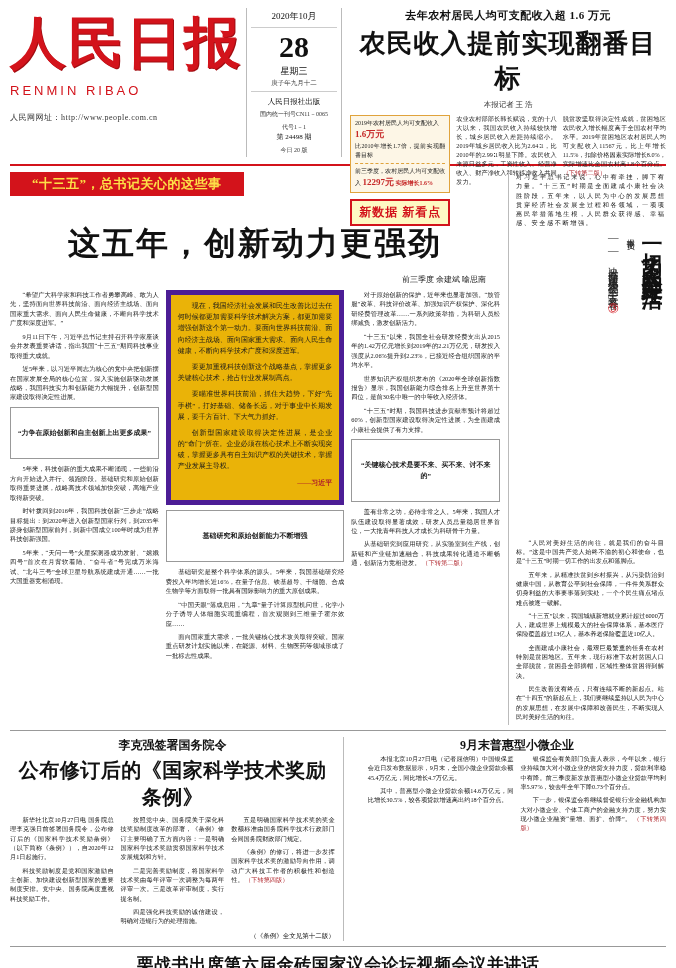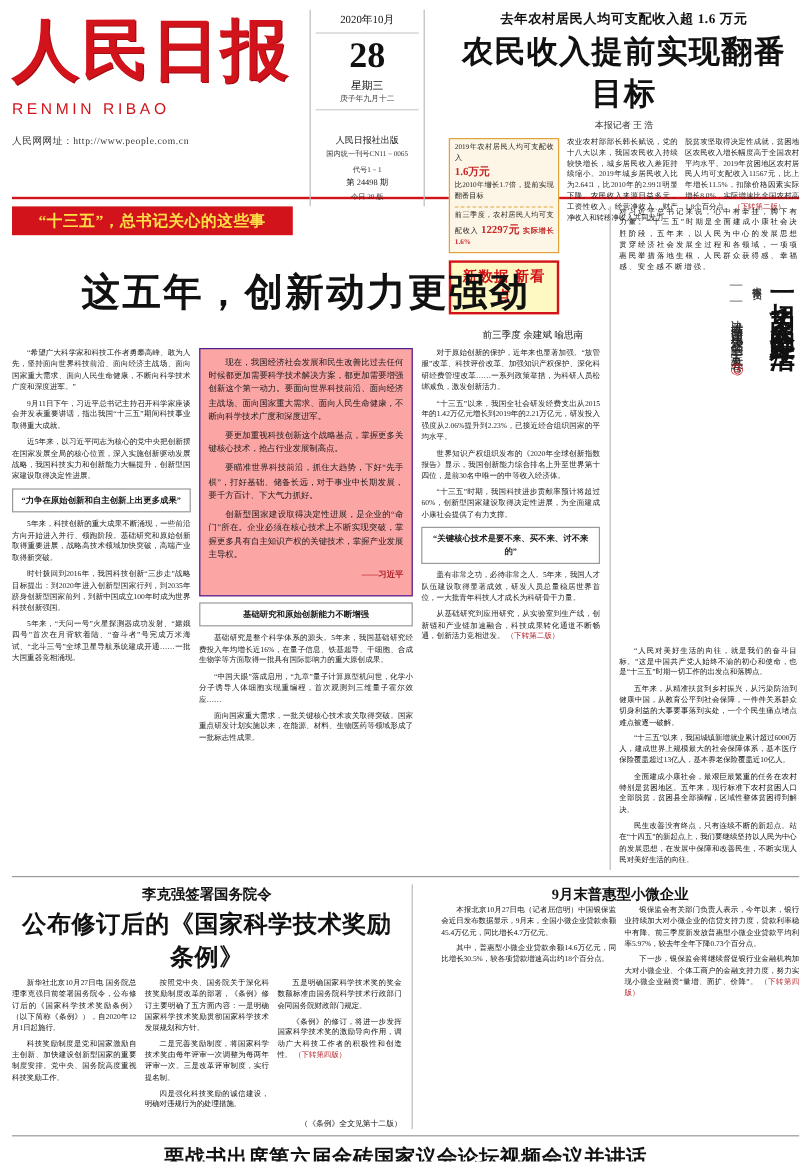--- a/index.html
+++ b/index.html
@@ -8,40 +8,40 @@
     width: 676px; height: 968px;
     background: #ffffff;
     font-family: "Liberation Serif", serif;
     color: #111;
     overflow: hidden;
     position: relative;
   }
   .page { width:676px; height:968px; padding:8px 10px; position:relative; }
 
   
-  .masthead { display:flex; align-items:flex-start; height:152px;gap:12px; }
+  .masthead { display:flex; align-items:flex-start; height:152px; }
   .mh-logo { width:232px; padding-top:6px; }
   .mh-title {
     font-family: "Liberation Serif", serif;
     font-weight:700; font-size:56px; line-height:1.05;
     color:#d3131b; letter-spacing:2px;
     text-shadow: 1px 1px 0 #a10d12;
   }
   .mh-pinyin { color:#d3131b; font-size:13px; letter-spacing:3px; margin-top:10px; font-family:"Liberation Sans",sans-serif; }
   .mh-url { font-size:8px; color:#333; margin-top:14px; letter-spacing:0.5px; }
 
   .mh-date {
     width:96px; border-left:1px solid #bbb; border-right:1px solid #bbb;
     padding:2px 4px; text-align:center; font-size:8px; line-height:1.5; margin-left:4px;
   }
   .mh-date .d-ym { font-size:9px; border-bottom:1px solid #ccc; padding-bottom:3px; }
   .mh-date .d-day { font-size:30px; font-weight:700; line-height:1.1; margin:2px 0; }
   .mh-date .d-wk { font-size:9px; }
   .mh-date .d-lunar { font-size:6.5px; color:#444; border-bottom:1px solid #ccc; padding-bottom:3px; }
-  .mh-date .d-org { font-size:7.5px; margin-top:19px; }
+  .mh-date .d-org { font-size:7.5px; margin-top:4px; }
   .mh-date .d-meta { font-size:6px; color:#333; line-height:1.6; margin-top:3px; }
   .mh-date .d-no { font-size:7px; }
 
   .mh-right { flex:1; padding-left:8px; }
   .mh-kicker { font-size:11px; text-align:center; font-weight:700; letter-spacing:0.5px; }
   .mh-head { font-size:26px; font-weight:700; text-align:center; letter-spacing:1px; margin:3px 0 4px; }
   .mh-byline { font-size:7.5px; text-align:center; color:#333; }
   .mh-cols { display:flex; gap:6px; margin-top:5px; }
   .mh-col { font-size:6.2px; line-height:1.45; text-align:justify; color:#222; }
   .mh-col.c1 { width:33%; }
@@ -77,26 +77,26 @@
   }
   .lead-byline { font-size:8px; text-align:right; margin-right:14px; color:#222; }
 
   .lead-body { display:flex; gap:7px; margin-top:5px; }
   .lc { font-size:6.3px; line-height:1.5; text-align:justify; color:#1a1a1a; }
   .lc.w1 { width:150px; }
   .lc.w2 { width:180px; }
   .lc.w3 { width:150px; }
   .lc p { margin:0 0 4px; text-indent:2em; }
   .quotebox {
-    border:1px solid #4c1d95; background:#fca5a5; padding:6px 7px; font-size:7px; line-height:1.6;
+    border:5px solid #4c1d95; background:#eab308; padding:6px 7px; font-size:7px; line-height:1.6;
   }
   .quotebox p { margin:0 0 5px; text-indent:2em; }
   .quotebox .sig { text-align:right; color:#b0232a; font-weight:700; text-indent:0; }
   .subhead-box {
-    border:1px solid #999; padding:4px 5px; font-size:7px; font-weight:700; line-height:1.5; text-align:center; margin:5px 0;
+    border:1px solid #999; padding:20px 5px; font-size:7px; font-weight:700; line-height:1.5; text-align:center; margin:5px 0;
   }
   .cont { color:#b0232a; }
 
   
   .rc-top { font-size:6.2px; line-height:1.5; text-align:justify; }
   .vtitle-wrap { display:flex; justify-content:flex-end; gap:4px; margin:4px 0 6px; }
   .vtitle {
     writing-mode: vertical-rl; text-orientation: upright;
     font-size:21px; font-weight:700; letter-spacing:4px; line-height:1.2;
     height:300px;

